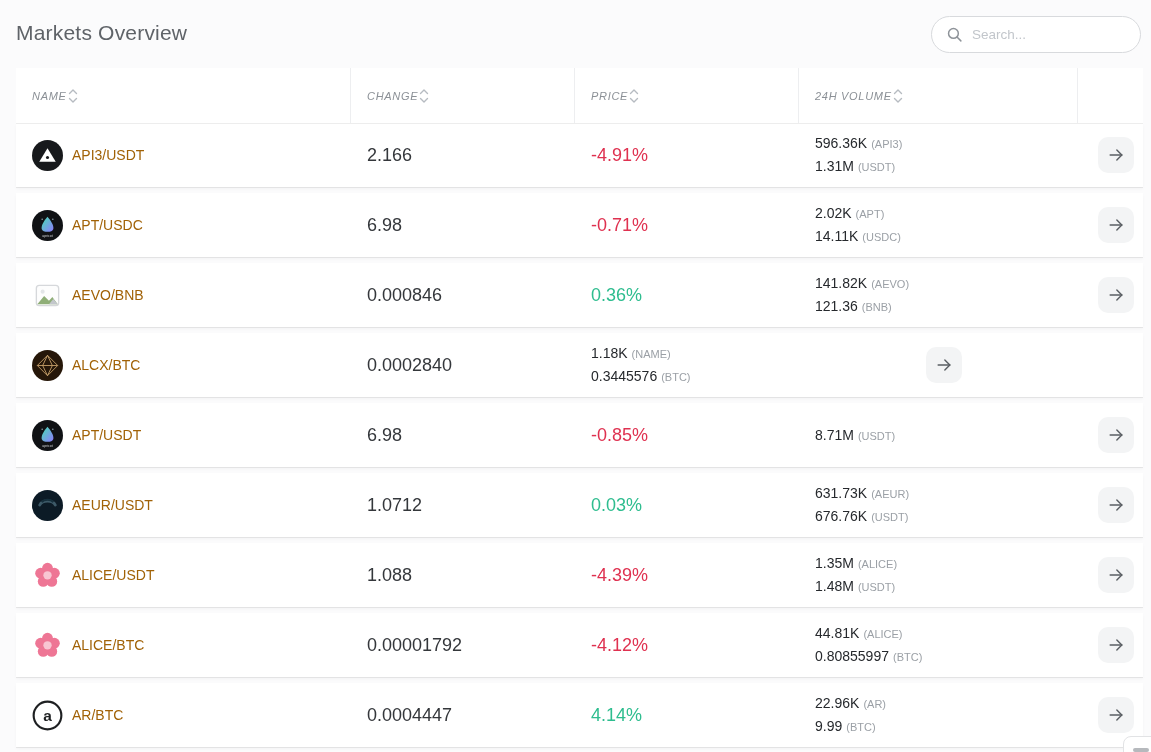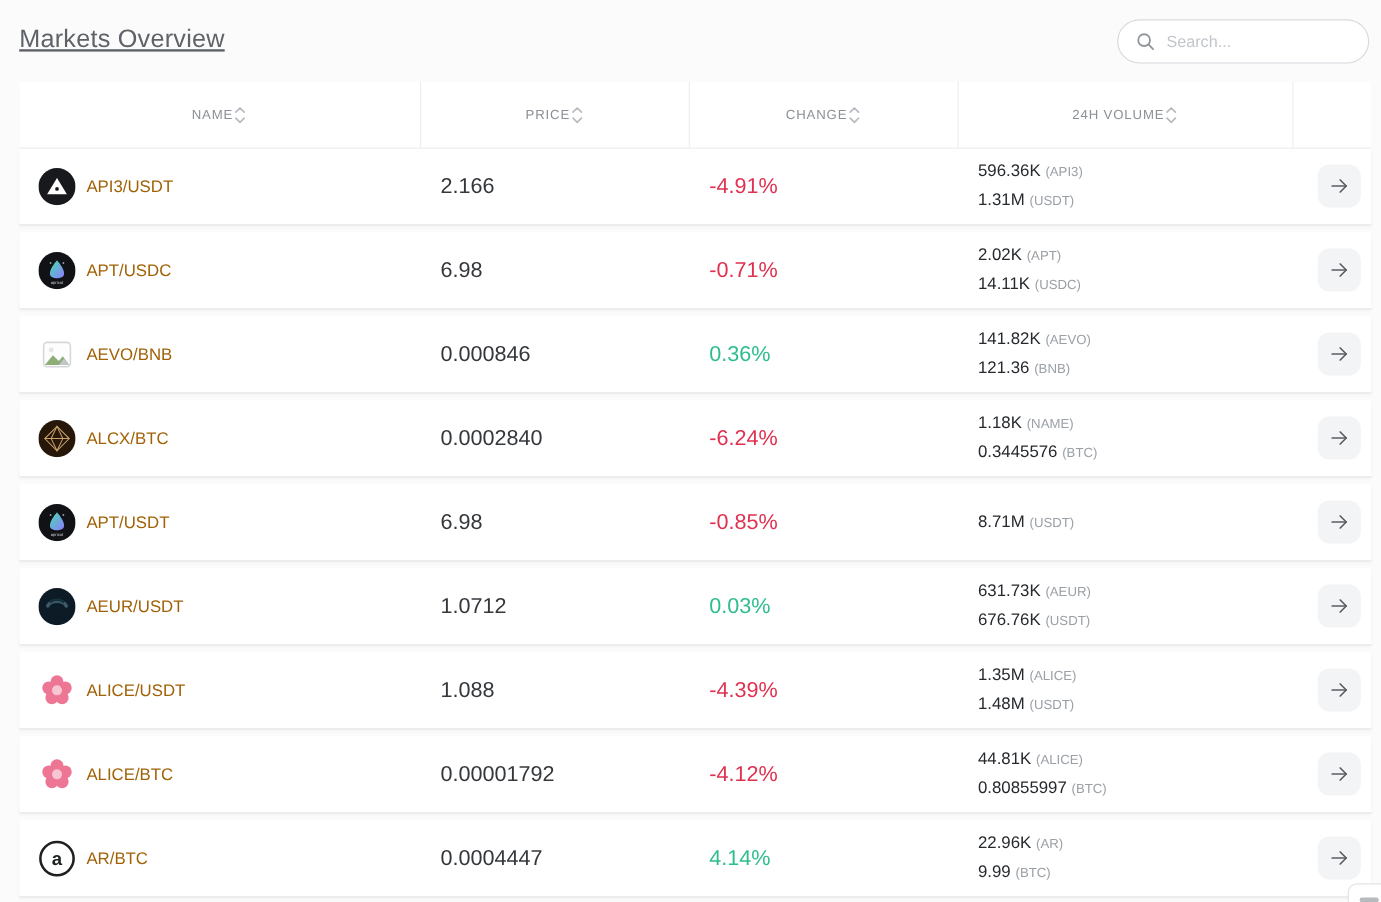--- a/index.html
+++ b/index.html
@@ -5,21 +5,21 @@
   * { box-sizing: border-box; margin: 0; padding: 0; }
   html, body { width: 1151px; height: 752px; }
   body {
     position: relative;
     background: #fbfbfc;
     font-family: "Liberation Sans", sans-serif;
     overflow: hidden;
   }
   .page-title {
     position: absolute; left: 16px; top: 21px;
-    font-size: 21px; font-weight: 400; color: #5f6368; letter-spacing: .2px; text-decoration: underline;
+    font-size: 21px; font-weight: 400; color: #5f6368; letter-spacing: .2px;
   }
   .search-box {
     position: absolute; left: 931px; top: 16px; width: 210px; height: 37px;
     background: #fff; border: 1px solid #d8dadd; border-radius: 19px;
     display: flex; align-items: center; gap: 9px; padding: 0 14px;
   }
   .search-box svg { flex: 0 0 auto; }
   .search-box input {
     border: none; outline: none; background: transparent; flex: 1;
     font-size: 13.5px; color: #3a3d41; font-family: "Liberation Sans", sans-serif;
@@ -28,22 +28,22 @@
 
   .market-table { position: absolute; left: 16px; top: 68px; width: 1127px; }
   .grid5 { display: grid; grid-template-columns: 335px 224px 224px 279px 1fr; }
 
   .thead {
     background: #fff; height: 55px;
     box-shadow: 0 1px 0 rgba(0,0,0,.07);
     position: relative; z-index: 2;
   }
   .hcell {
-    display: flex; align-items: center; justify-content: center;
-    padding: 0 16px; border-right: 1px solid #edeef0; height: 100%;
+    display: flex; align-items: center; justify-content: flex-start;
+    padding: 0 16px; border-right: 1px solid #edeef0; height: 100%; font-style: italic;
   }
   .hcell:last-child { border-right: none; }
   .hlabel { font-size: 11px; color: #8b9096; letter-spacing: .7px; }
   .sort { display: flex; align-items: center; }
 
   .row {
     background: #fff; height: 64px; margin-bottom: 6px; align-items: center;
     box-shadow: 0 1px 0 rgba(0,0,0,.07), 0 2px 3px rgba(0,0,0,.03);
   }
   .name-cell { display: flex; align-items: center; gap: 9px; padding-left: 16px; }
@@ -91,30 +91,30 @@
       <div class="hcell">
         <span class="hlabel">NAME</span>
         <span class="sort">
           <svg width="12" height="16" viewBox="0 0 12 16" fill="none" stroke="#b6bbc1" stroke-width="1.4" stroke-linecap="round" stroke-linejoin="round">
             <path d="M2.5 5.5 L6 2 L9.5 5.5"></path>
             <path d="M2.5 10.5 L6 14 L9.5 10.5"></path>
           </svg>
         </span>
       </div>
       <div class="hcell">
-        <span class="hlabel">PRICE</span>
+        <span class="hlabel">CHANGE</span>
         <span class="sort">
           <svg width="12" height="16" viewBox="0 0 12 16" fill="none" stroke="#b6bbc1" stroke-width="1.4" stroke-linecap="round" stroke-linejoin="round">
             <path d="M2.5 5.5 L6 2 L9.5 5.5"></path>
             <path d="M2.5 10.5 L6 14 L9.5 10.5"></path>
           </svg>
         </span>
       </div>
       <div class="hcell">
-        <span class="hlabel">CHANGE</span>
+        <span class="hlabel">PRICE</span>
         <span class="sort">
           <svg width="12" height="16" viewBox="0 0 12 16" fill="none" stroke="#b6bbc1" stroke-width="1.4" stroke-linecap="round" stroke-linejoin="round">
             <path d="M2.5 5.5 L6 2 L9.5 5.5"></path>
             <path d="M2.5 10.5 L6 14 L9.5 10.5"></path>
           </svg>
         </span>
       </div>
       <div class="hcell">
         <span class="hlabel">24H VOLUME</span>
         <span class="sort">
@@ -256,23 +256,20 @@
                 <path d="M16 5.5 L21 16 L16 26.5 L11 16 Z"></path>
                 <path d="M5.5 16 H26.5"></path>
               </g>
             </svg>
           </span>
       <span class="pair">ALCX/BTC</span>
     </div>
     <div class="cell price-cell">
       <span class="price-val">0.0002840</span>
     </div>
-    <div class="cell change-cell">
-      <span class="change-val down">-6.24%</span>
-    </div>
     <div class="cell volume-cell">
       <div class="vol-line">
         <span class="vol-base">1.18K</span><span class="vol-unit vol-base-unit">(NAME)</span>
       </div>
       <div class="vol-line">
         <span class="vol-quote">0.3445576</span><span class="vol-unit vol-quote-unit">(BTC)</span>
       </div>
     </div>
     <div class="cell action-cell">
       <button class="go-btn">

